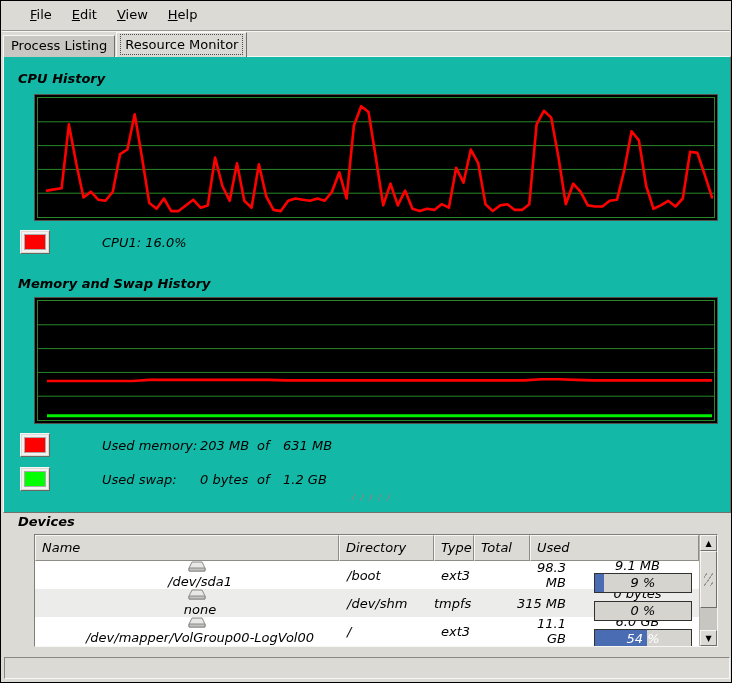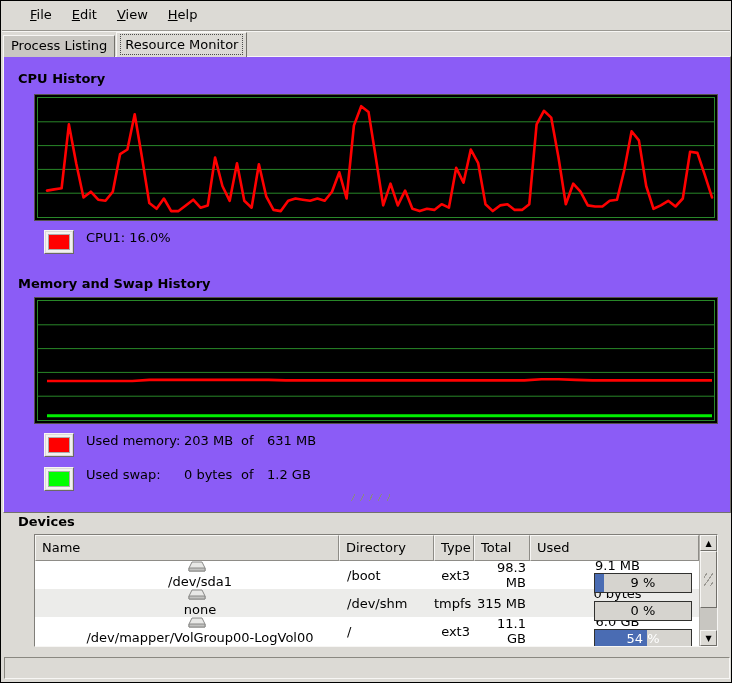--- a/index.html
+++ b/index.html
@@ -16,29 +16,29 @@
   .menu-item::first-letter{text-decoration:underline;}
   
   .tabs{position:absolute; left:2px; top:31px; height:25px; display:flex; align-items:flex-end; z-index:3;}
   .tab{box-sizing:border-box; height:22px; line-height:20px; padding:0 7px;
     background:#c9c7c2; border:1px solid; border-color:#f7f6f4 #73716c #73716c #f7f6f4;
     border-bottom:none; margin-right:1px;}
   .tab.active{height:25px; line-height:21px; background:#dcdad5; padding:1px 3px 0 3px;}
   .tab.active .tab-focus{display:inline-block; border:1px dotted #4c4c4c; padding:0 4px; line-height:19px;}
   
   .notebook{position:absolute; left:2px; top:55px; width:728px; height:457px; box-sizing:border-box;
-    background:#8b5cf6; border:1px solid; border-color:#f7f6f4 #73716c #73716c #f7f6f4; z-index:1;}
+    background:#14b8a6; border:1px solid; border-color:#f7f6f4 #73716c #73716c #f7f6f4; z-index:1;font-style:italic;}
   .section-title{position:absolute; left:14px; font-weight:bold;}
   
   .graph{position:absolute; left:30px; width:684px; height:127px; box-sizing:border-box;
     background:#000; border:1px solid #54524d; padding:2px;}
   .graph-frame{position:relative; width:678px; height:121px; box-sizing:border-box; border:1px solid #288728;}
   .graph-frame svg{position:absolute; left:0; top:0; width:100%; height:100%; display:block;}
   
-  .legend-row{position:absolute; left:40px; height:24px; display:flex; align-items:flex-start;}
+  .legend-row{position:absolute; left:16px; height:24px; display:flex; align-items:center;gap:40px;}
   .swatch-btn{width:30px; height:24px; box-sizing:border-box; background:#dcdad5;
     border:1px solid; border-color:#f7f6f4 #6b6963 #6b6963 #f7f6f4;
     display:flex; align-items:center; justify-content:center; padding:0; cursor:pointer;}
   .swatch{width:20px; height:14px; border:1px solid #aaa; box-shadow:0 0 0 2px #f2f1ef;}
   .legend-text{margin-left:12px;}
   .lg-label{display:inline-block; width:98px;}
   .lg-val{display:inline-block; width:57px;}
   .lg-of{display:inline-block; width:26px;}
   
   .pane-grip{position:absolute; left:346px; width:40px; height:7px;
@@ -51,21 +51,21 @@
   .tv-col{box-sizing:border-box; background:#dcdad5; border:1px solid;
     border-color:#f7f6f4 #8e8c87 #8e8c87 #f7f6f4; padding:0 0 0 6px; line-height:24px; cursor:pointer;}
   .c-name{width:304px;} .c-dir{width:95px;} .c-type{width:40px;} .c-total{width:56px;} .c-used{flex:1;}
   .tv-row{display:flex; height:28px; align-items:center; background:#fff; cursor:default;}
   .tv-row.alt{background:#ececea;}
   .cell{box-sizing:border-box;flex-direction:column;}
   .cell-name{width:304px; display:flex; align-items:center; padding-left:20px;}
   .cell-name .txt{margin-left:6px;}
   .cell-dir{width:95px; padding-left:8px;}
   .cell-type{width:40px; text-align:right; padding-right:4px;}
-  .cell-total{width:56px; text-align:right; padding-right:4px;}
+  .cell-total{width:56px; text-align:right; padding-right:4px;margin-left:40px;}
   .cell-used{flex:1; display:flex; align-items:center; padding-left:6px;}
   .progress{position:relative; margin-left:auto; margin-right:7px; width:98px; height:20px;
     box-sizing:border-box; border:1px solid #31312f; background:#d6d4cf; overflow:hidden;}
   .progress-fill{position:absolute; left:0; top:0; bottom:0; background:#4a6cb3;}
   .progress-label{position:absolute; inset:0; text-align:center; line-height:18px; color:#000;}
   .progress.light .progress-label{color:#fff;}
   
   .vscroll{width:17px; flex:none; display:flex; flex-direction:column; background:#c8c6c1;
     border-left:1px solid #b2b0ab;}
   .sb-btn{flex:none; height:16px; box-sizing:border-box; background:#dcdad5;

